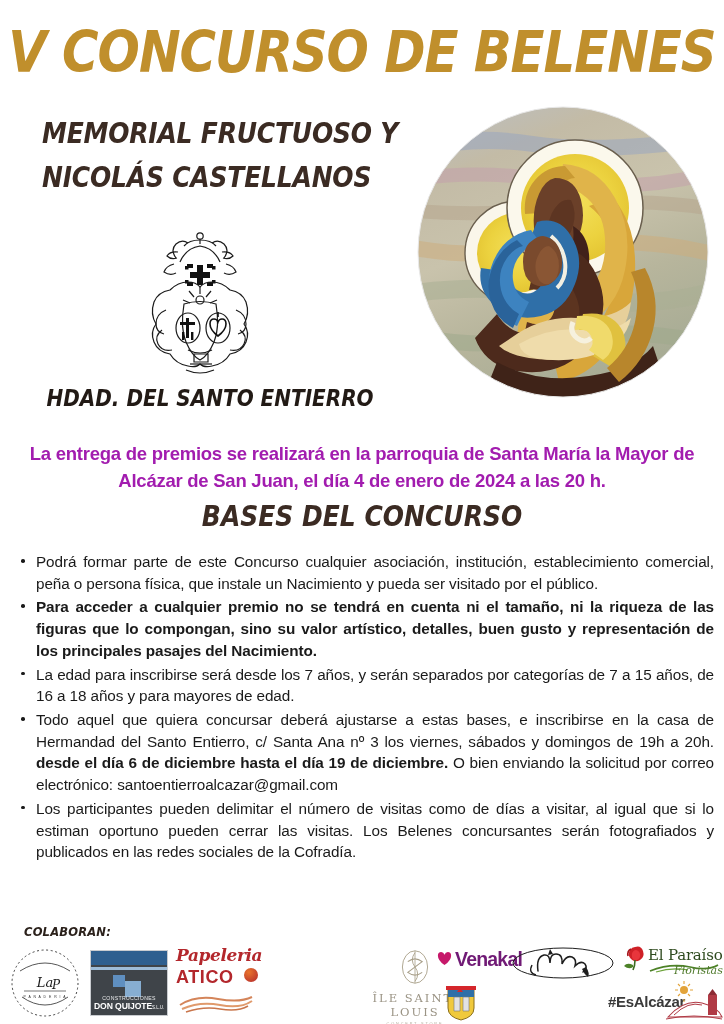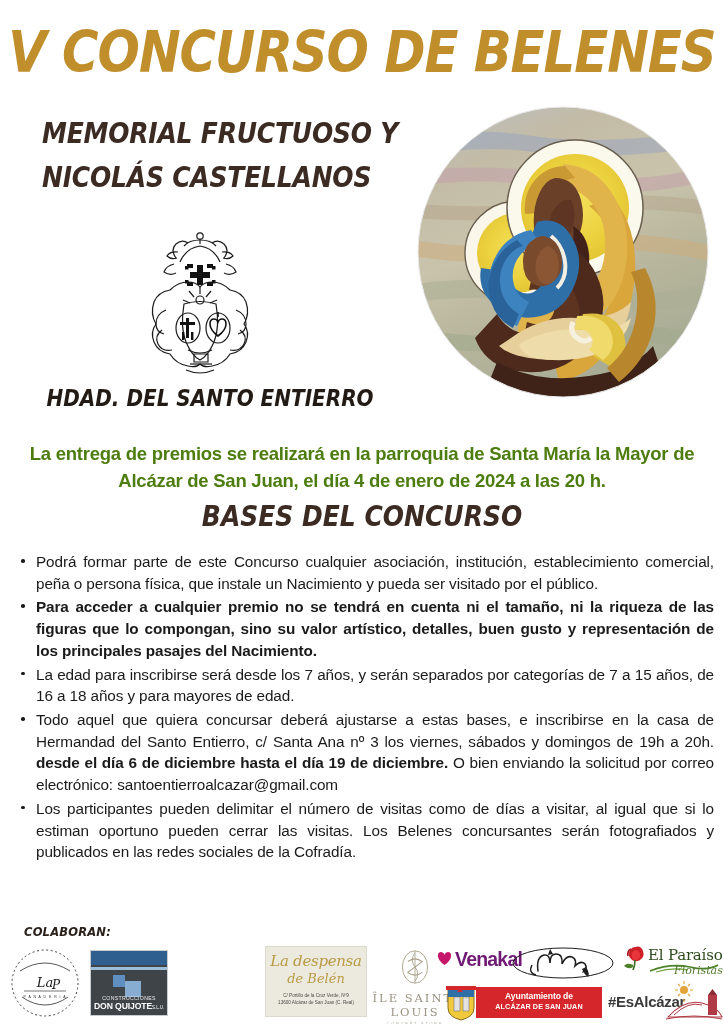--- a/index.html
+++ b/index.html
@@ -81,21 +81,21 @@
   
   .lead {
     position: absolute;
     left: 14px; top: 440px;
     width: 696px;
     text-align: center;
     font-family: "Liberation Sans", sans-serif;
     font-weight: bold;
     font-size: 18.5px;
     line-height: 1.47;
-    color: #4d7c0f;
+    color: #a21caf;
     letter-spacing: -0.25px;
   }
 
   .bases {
     position: absolute;
     left: 0; top: 500px;
     width: 724px;
     text-align: center;
     font-family: "DejaVu Sans", sans-serif;
     font-weight: bold;
@@ -503,29 +503,30 @@
 
     <div class="logo dq">
       <div class="bluebar"></div>
       <div class="bluebar2"></div>
       <div class="sq1"></div>
       <div class="sq2"></div>
       <div class="t1">CONSTRUCCIONES</div>
       <div class="t2"><span>DON QUIJOTE</span><small>S.L.U.</small></div>
     </div>
 
-
-    <div class="logo db">
-      <div class="d1">La despensa</div>
-      <div class="d2">de Belén</div>
-      <div class="d3">
-        <div>C/ Portillo de la Cruz Verde, Nº9</div>
-        <div>13600 Alcázar de San Juan (C. Real)</div>
-      </div>
-    </div>
+    <div class="logo pa">
+      <div class="p1">Papeleria</div>
+      <div class="p2"><span>ATICO</span><span class="dot"></span></div>
+      <svg class="swoosh" viewBox="0 0 80 24" width="80" height="24">
+        <path d="M4 14 q16-10 38-6 q22 4 34 -2" fill="none" stroke="#d4855a" stroke-width="2"></path>
+        <path d="M6 18 q18-8 38-4 q20 4 32 -4" fill="none" stroke="#e09a6c" stroke-width="2"></path>
+        <path d="M10 21 q18-6 34-3 q18 3 28 -3" fill="none" stroke="#c9764c" stroke-width="1.6"></path>
+      </svg>
+    </div>
+
 
     <div class="logo isl">
       <svg class="mono" viewBox="0 0 44 40" width="40" height="36">
         <ellipse cx="22" cy="20" rx="14" ry="18" fill="none" stroke="#b0a893" stroke-width="1.1"></ellipse>
         <path d="M22 4 q-6 8 0 16 q6 8 0 16" fill="none" stroke="#b0a893" stroke-width="1.1"></path>
         <path d="M14 14 q8-6 16 0 q-8 6-16 12 q8 6 16 0" fill="none" stroke="#a89f89" stroke-width="1.3"></path>
         <path d="M22 2 v36" stroke="#b0a893" stroke-width="1"></path>
       </svg>
       <div class="n1">ÎLE SAINT-LOUIS</div>
       <div class="n2">CONCEPT STORE</div>
@@ -567,24 +568,20 @@
 
     <div class="logo ay">
       <svg class="shield" viewBox="0 0 34 38">
         <path d="M4 4 h26 v20 q0 9 -13 12 q-13-3-13-12 z" fill="#f0c93c" stroke="#8a6f1d" stroke-width="1"></path>
         <path d="M4 4 h26 v9 h-26 z" fill="#2f6fa8"></path>
         <path d="M10 13 h6 v14 h-6 z" fill="#e2e2e2" stroke="#777" stroke-width="0.6"></path>
         <path d="M19 13 h6 v14 h-6 z" fill="#e2e2e2" stroke="#777" stroke-width="0.6"></path>
         <path d="M13 8 l3-4 l3 4 z" fill="#d5262b"></path>
         <path d="M2 2 h30 v4 h-30 z" fill="#d5262b"></path>
       </svg>
-      <div class="band">
-        <div class="a1">Ayuntamiento de</div>
-        <div class="a2">ALCÁZAR DE SAN JUAN</div>
-      </div>
     </div>
 
     <div class="hash">#EsAlcázar</div>
 
     <div class="windmill">
       <svg viewBox="0 0 60 42" xmlns="http://www.w3.org/2000/svg">
         <path d="M4 36 q16-18 34-14 q16 4 20 14 z" fill="#ffffff" stroke="#b03a45" stroke-width="1.1"></path>
         <path d="M10 34 q14-14 28-10" fill="none" stroke="#b03a45" stroke-width="1"></path>
         <rect x="44" y="14" width="9" height="20" fill="#b03a45"></rect>
         <path d="M44 14 l4.5-6 l4.5 6 z" fill="#8c2b34"></path>

